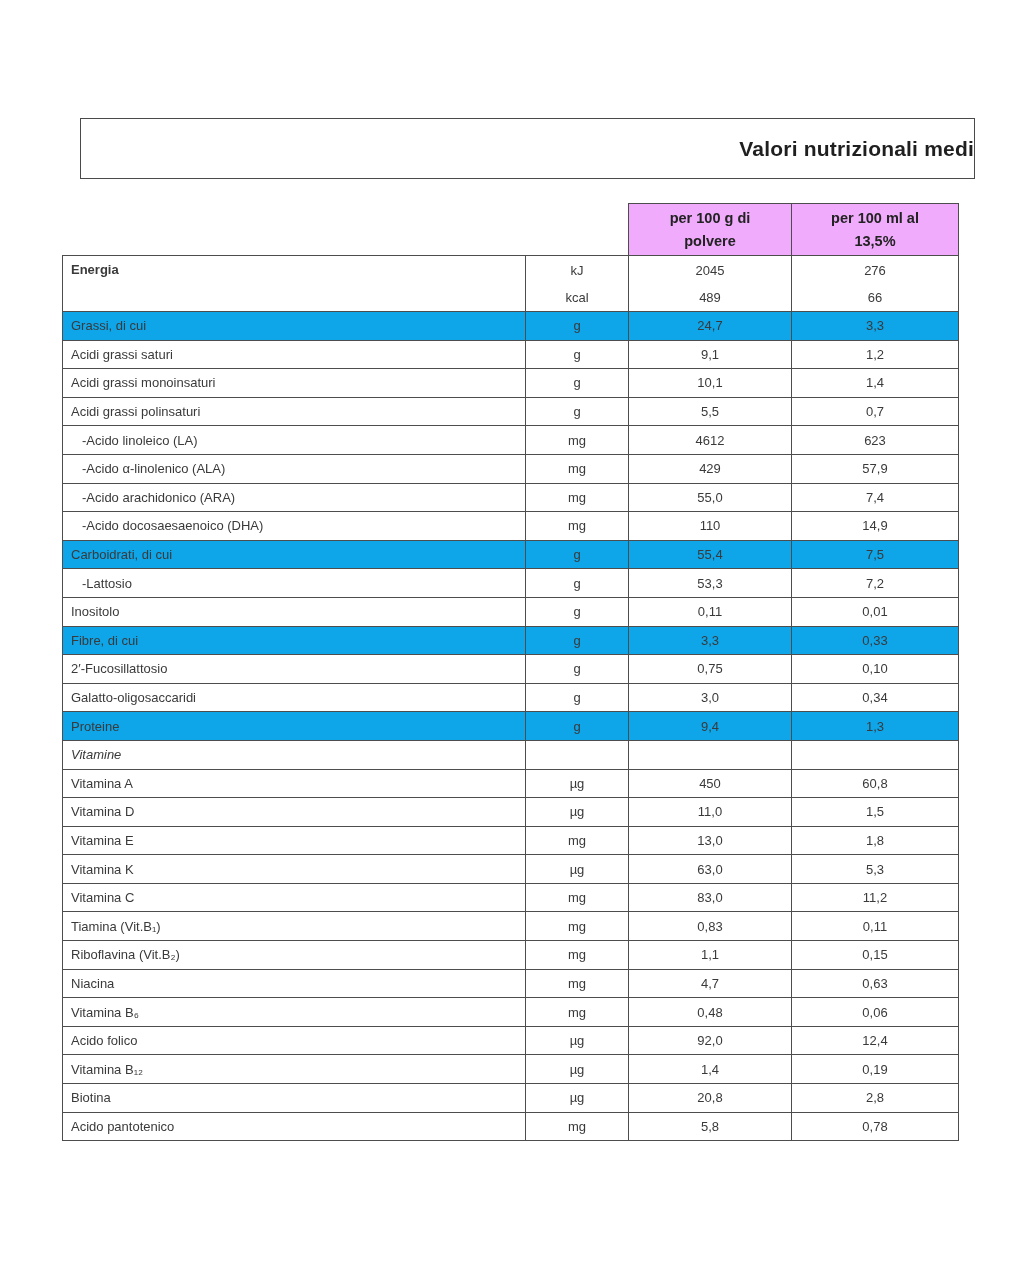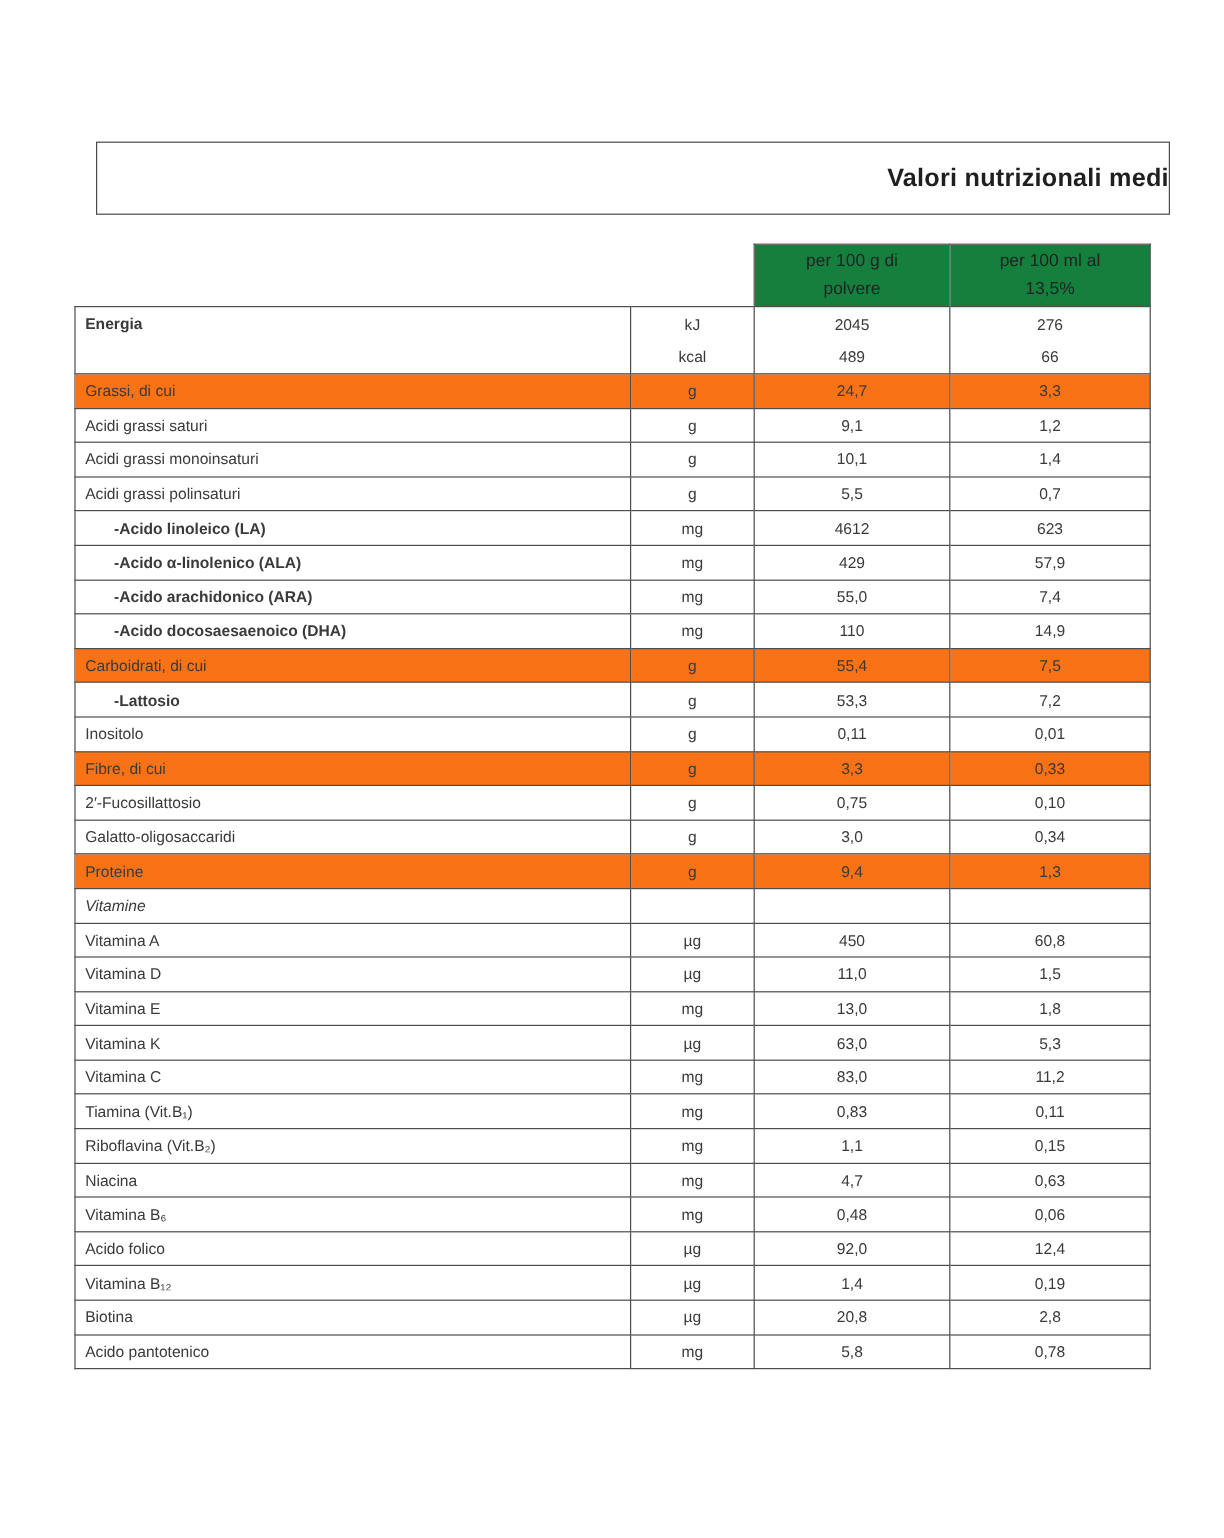--- a/index.html
+++ b/index.html
@@ -61,39 +61,39 @@
     color: #3a3a3a;
     padding: 0;
     box-sizing: border-box;
     overflow: hidden;
   }
   
   .nutri thead tr { height: 52px; }
   .nutri td.spacer { border: none; background: transparent; }
   .nutri th.value-head {
     font-size: 14.5px;
-    font-weight: normal;
+    font-weight: bold;
     color: #222222;
     text-align: center;
     vertical-align: middle;
     white-space: pre-line;
     line-height: 1.55;
-    background: #15803d;
+    background: #f0abfc;
   }
   
   .nutri tbody tr { height: 28.6px; }
   .nutri tbody tr.tall { height: 56px; }
   .nutri td.label {
     text-align: left;
     padding-left: 8px;
     vertical-align: middle;
   }
-  .nutri tr.indent td.label { padding-left: 32px; font-weight: bold; }
+  .nutri tr.indent td.label { padding-left: 19px; }
   .nutri tr.italic td.label { font-style: italic; }
-  .nutri tr.shaded td { background: #f97316; margin-top: 12px; }
+  .nutri tr.shaded td { background: #0ea5e9; margin-top: 12px; }
   .nutri td.unit, .nutri td.val {
     text-align: center;
     vertical-align: middle;
     white-space: pre-line;
   }
   .nutri tr.tall td.unit, .nutri tr.tall td.val { line-height: 27px; }
   .nutri tr.tall td.label {
     vertical-align: top;
     padding-top: 6px;
     font-weight: bold;

